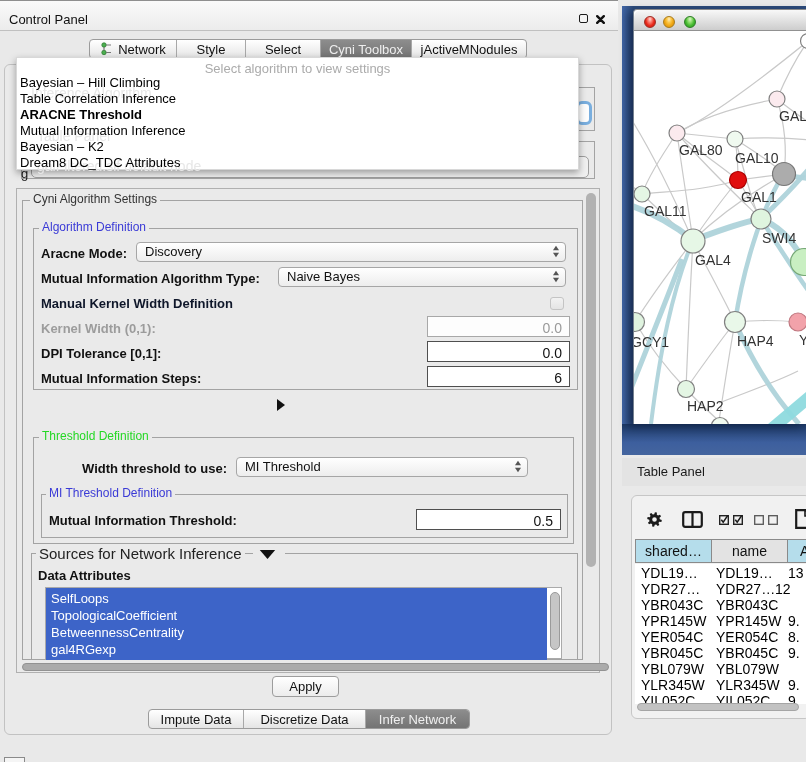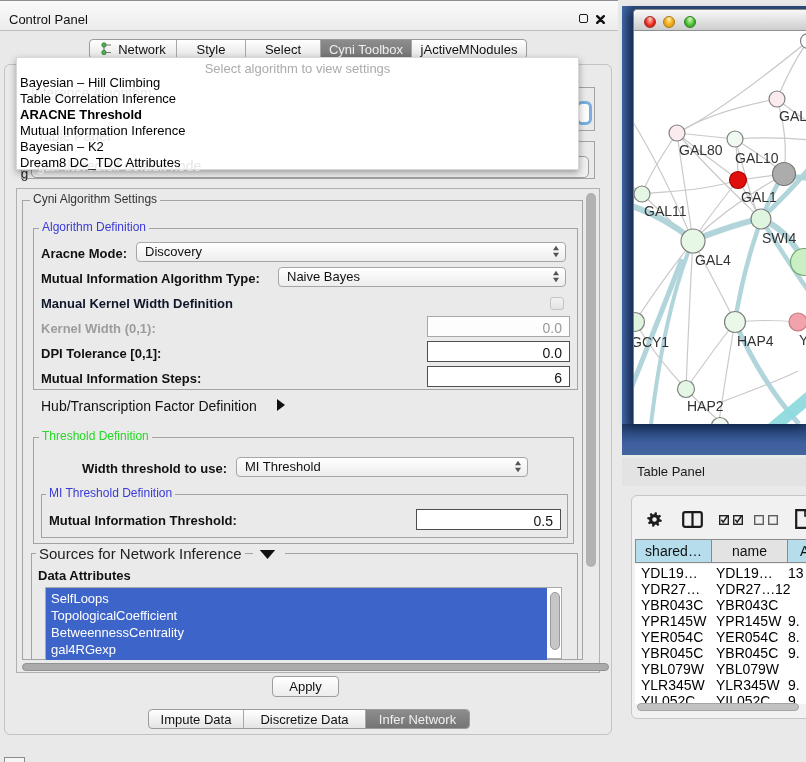--- a/index.html
+++ b/index.html
@@ -101,21 +101,20 @@
         </svg></span></div>
   <div class="lbl bold abs" style="left:36px;top:231px;color:#0f172a;">Manual Kernel Width Definition</div>
   <div class="abs" style="left:545px;top:232px;width:14px;height:13px;border:1px solid #c4c4c4;border-radius:3px;background:linear-gradient(#f2f2f2,#e4e4e4);"></div>
   <div class="lbl bold abs" style="left:36px;top:256px;color:#9c9c9c;">Kernel Width (0,1):</div>
   <div class="field dis" style="left:422px;top:251px;width:143px;">0.0</div>
   <div class="lbl bold abs" style="left:36px;top:281px;">DPI Tolerance [0,1]:</div>
   <div class="field" style="left:422px;top:276px;width:143px;">0.0</div>
   <div class="lbl bold abs" style="left:36px;top:306px;">Mutual Information Steps:</div>
   <div class="field" style="left:422px;top:301px;width:143px;">6</div>
 
-  <div class="lbl abs" style="left:36px;top:333px;font-size:14px;">Hub/Transcription Factor Definition</div>
   <svg class="abs" style="left:271px;top:334px;" width="10" height="12" viewBox="0 0 10 12">
       <path d="M1 0 L9 6 L1 12 Z" fill="#111"></path>
     </svg>
 
   <div class="gbox" style="left:28px;top:372px;width:541px;height:107px;">
     <div class="gtitle" style="left:5px;color:#25d825;">Threshold Definition</div>
   </div>
   <div class="lbl bold abs" style="left:77px;top:396px;">Width threshold to use:</div>
   <div class="combo" style="left:231px;top:392px;width:292px;">MI Threshold<span class="arr"><svg width="8" height="13" viewBox="0 0 9 15">
           <path d="M4.5 1 L8 6 L1 6 Z" fill="#555"></path>

